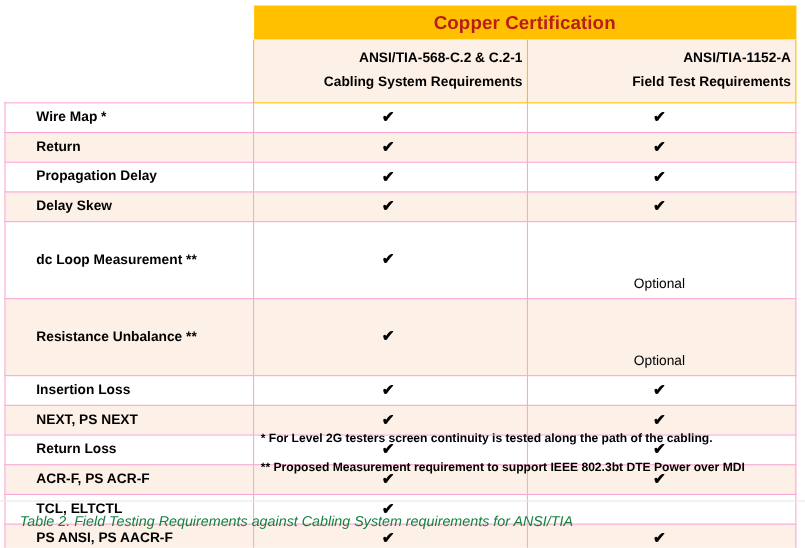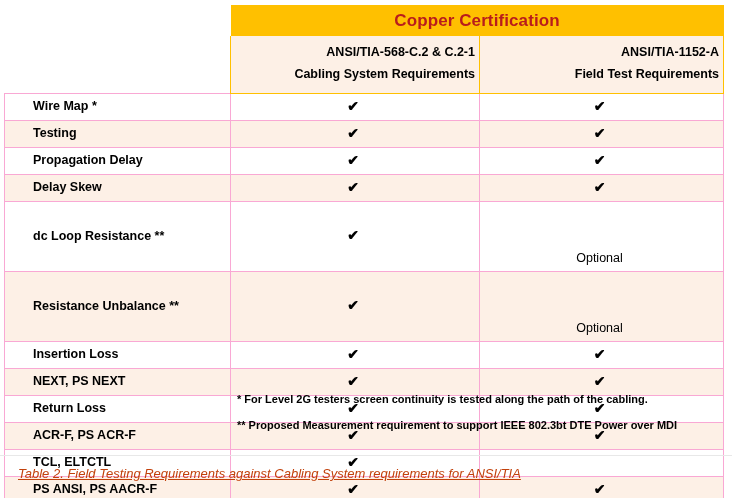--- a/index.html
+++ b/index.html
@@ -139,23 +139,22 @@
     height: 1px;
     background: #e8e8e8;
   }
   #caption {
     position: absolute;
     left: 18px;
     top: 466px;
     font-family: "Liberation Sans", sans-serif;
     font-style: italic;
     font-size: 13px;
-    color: #c2410c;
+    color: #15803d;
     white-space: nowrap;
-    text-decoration: underline;
   }
 </style>
 </head>
 <body>
 
 <div id="table-wrap">
   <table class="cert">
     <colgroup>
       <col class="c-label">
       <col class="c-col1">
@@ -178,36 +177,36 @@
         </th>
       </tr>
     </thead>
     <tbody id="cert-body">
         <tr class="odd">
           <td class="rowlabel">Wire Map *</td>
           <td class="mark"><span class="chk">✔</span></td>
           <td class="mark"><span class="chk">✔</span></td>
         </tr>
         <tr class="even">
-          <td class="rowlabel">Testing</td>
+          <td class="rowlabel">Return</td>
           <td class="mark"><span class="chk">✔</span></td>
           <td class="mark"><span class="chk">✔</span></td>
         </tr>
         <tr class="odd">
           <td class="rowlabel">Propagation Delay</td>
           <td class="mark"><span class="chk">✔</span></td>
           <td class="mark"><span class="chk">✔</span></td>
         </tr>
         <tr class="even">
           <td class="rowlabel">Delay Skew</td>
           <td class="mark"><span class="chk">✔</span></td>
           <td class="mark"><span class="chk">✔</span></td>
         </tr>
         <tr class="odd">
-          <td class="rowlabel">dc Loop Resistance **</td>
+          <td class="rowlabel">dc Loop Measurement **</td>
           <td class="mark"><span class="chk">✔</span></td>
           <td class="mark"><span class="optxt">Optional</span></td>
         </tr>
         <tr class="even">
           <td class="rowlabel">Resistance Unbalance **</td>
           <td class="mark"><span class="chk">✔</span></td>
           <td class="mark"><span class="optxt">Optional</span></td>
         </tr>
         <tr class="odd">
           <td class="rowlabel">Insertion Loss</td>

